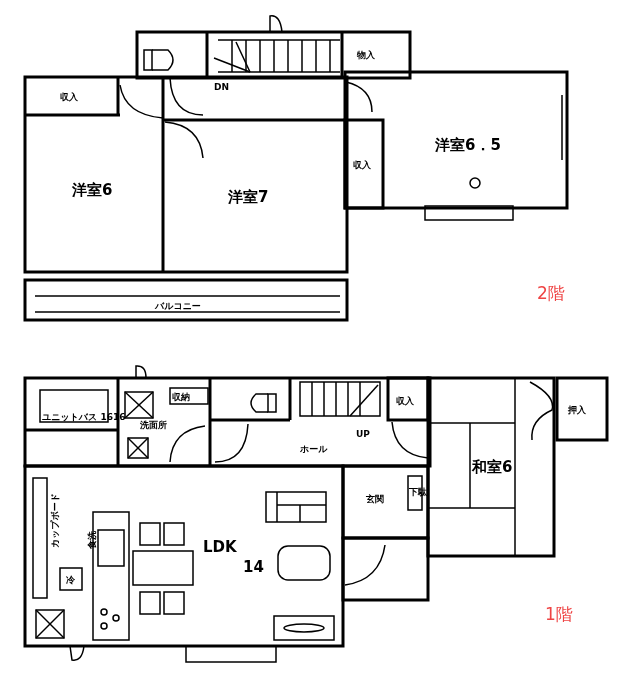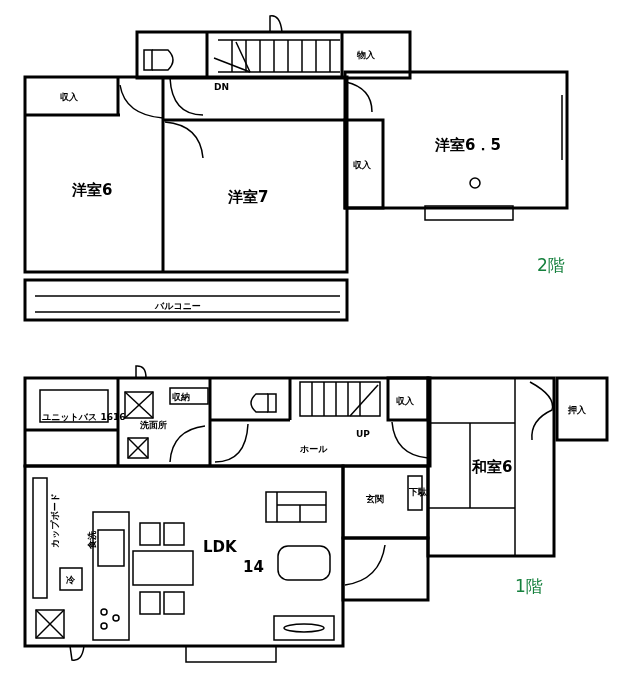--- a/index.html
+++ b/index.html
@@ -3,21 +3,21 @@
   <meta charset="utf-8">
   <style>
     html, body { margin: 0; padding: 0; background: #ffffff; }
     body { width: 631px; height: 695px; position: relative; overflow: hidden; font-family: "DejaVu Sans", sans-serif; }
     svg { position: absolute; left: 0; top: 0; }
     .w { stroke: #000; stroke-width: 3; fill: none; }
     .t { stroke: #000; stroke-width: 1.5; fill: none; }
     .lbl { font-family: "DejaVu Sans", sans-serif; font-weight: bold; fill: #000; }
     .sm { font-size: 9px; }
     .md { font-size: 15px; }
-    .floor-label { position: absolute; font-family: "DejaVu Sans", sans-serif; font-size: 17px; color: #15803d; }
+    .floor-label { position: absolute; font-family: "DejaVu Sans", sans-serif; font-size: 17px; color: #ef4444; margin-top: 28px; }
   </style>
 </head>
 <body>
 
 <svg width="631" height="695" viewBox="0 0 631 695">
 
   <g>
 
     <rect class="w" x="137" y="32" width="273" height="46"></rect>
     <line class="w" x1="207" y1="32" x2="207" y2="78"></line>
@@ -178,13 +178,13 @@
     <rect class="w" x="343" y="466" width="85" height="72"></rect>
     <text class="lbl sm" x="366" y="502">玄関</text>
     <rect class="t" x="408" y="476" width="14" height="34"></rect>
     <text class="lbl sm" x="409" y="495">下駄</text>
     <rect class="w" x="343" y="538" width="85" height="62"></rect>
     <path class="t" d="M345,585 Q380,580 385,545"></path>
   </g>
 </svg>
 
 <div class="floor-label" style="left:537px; top:254px;">2階</div>
-<div class="floor-label" style="left:515px; top:575px;">1階</div>
+<div class="floor-label" style="left:545px; top:575px;">1階</div>
 
 </body></html>

